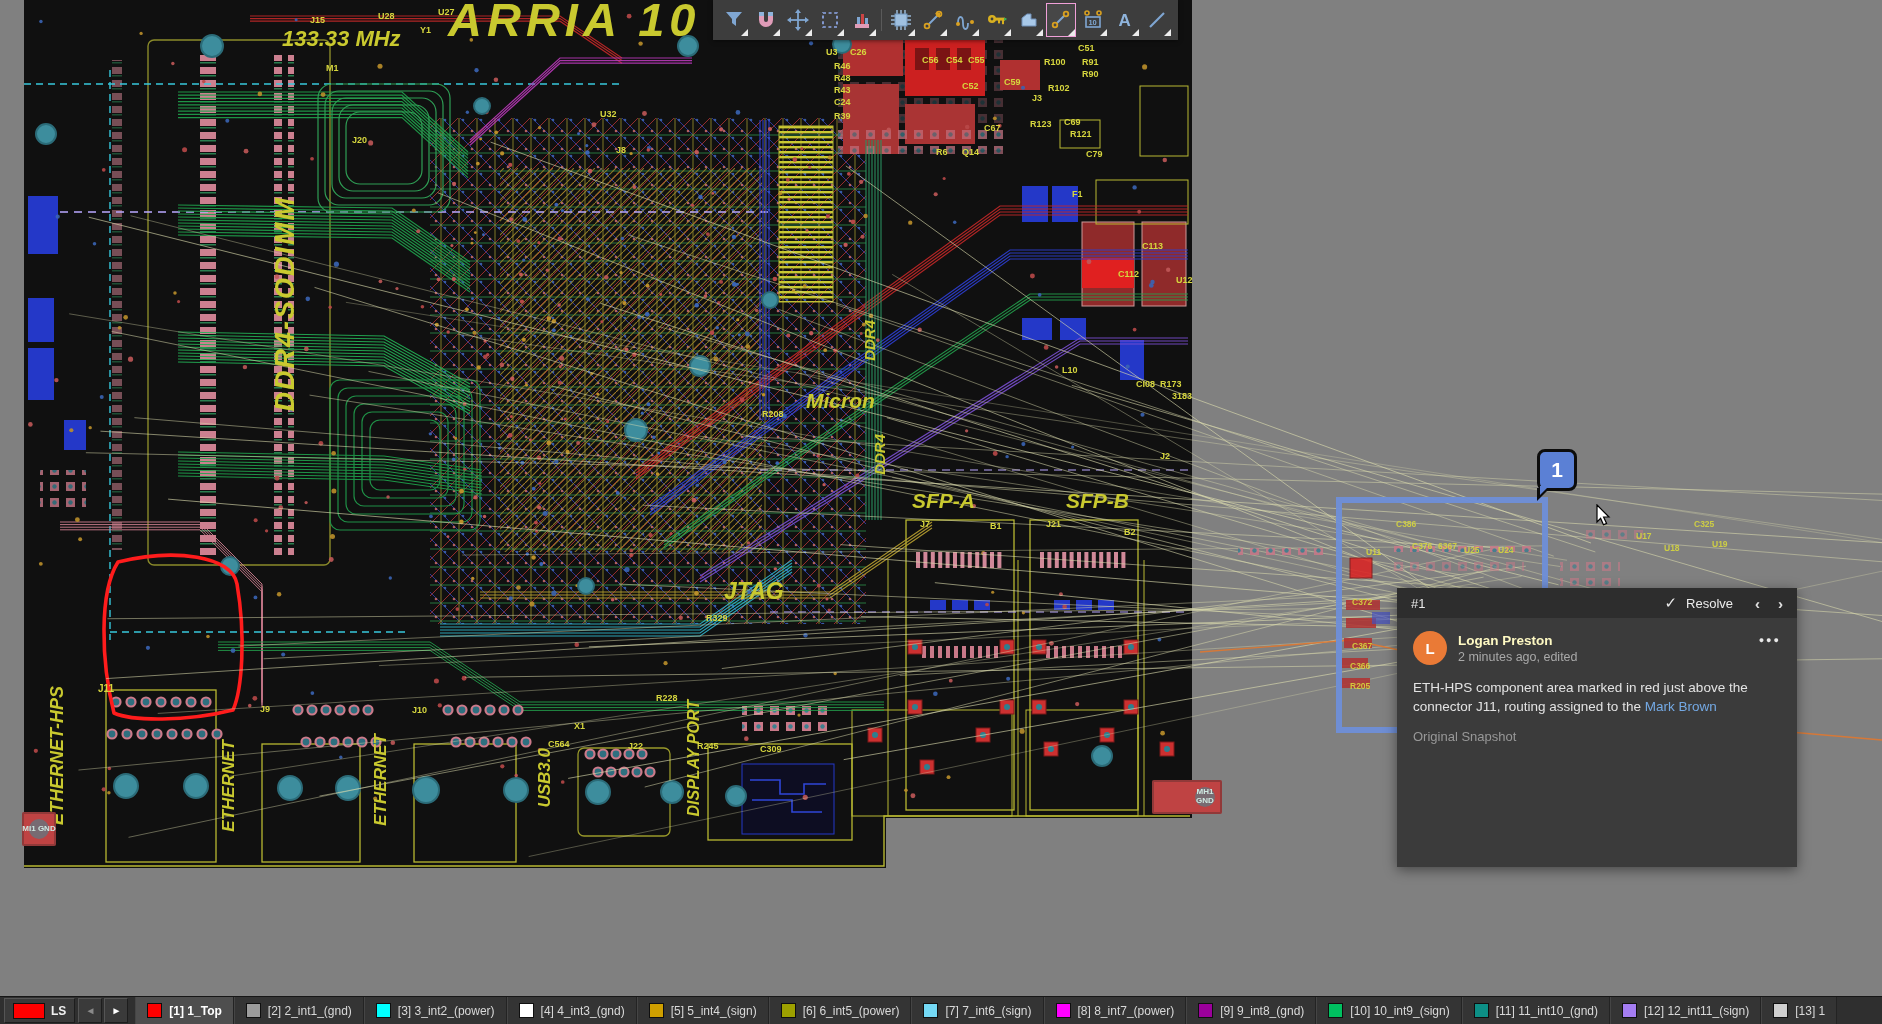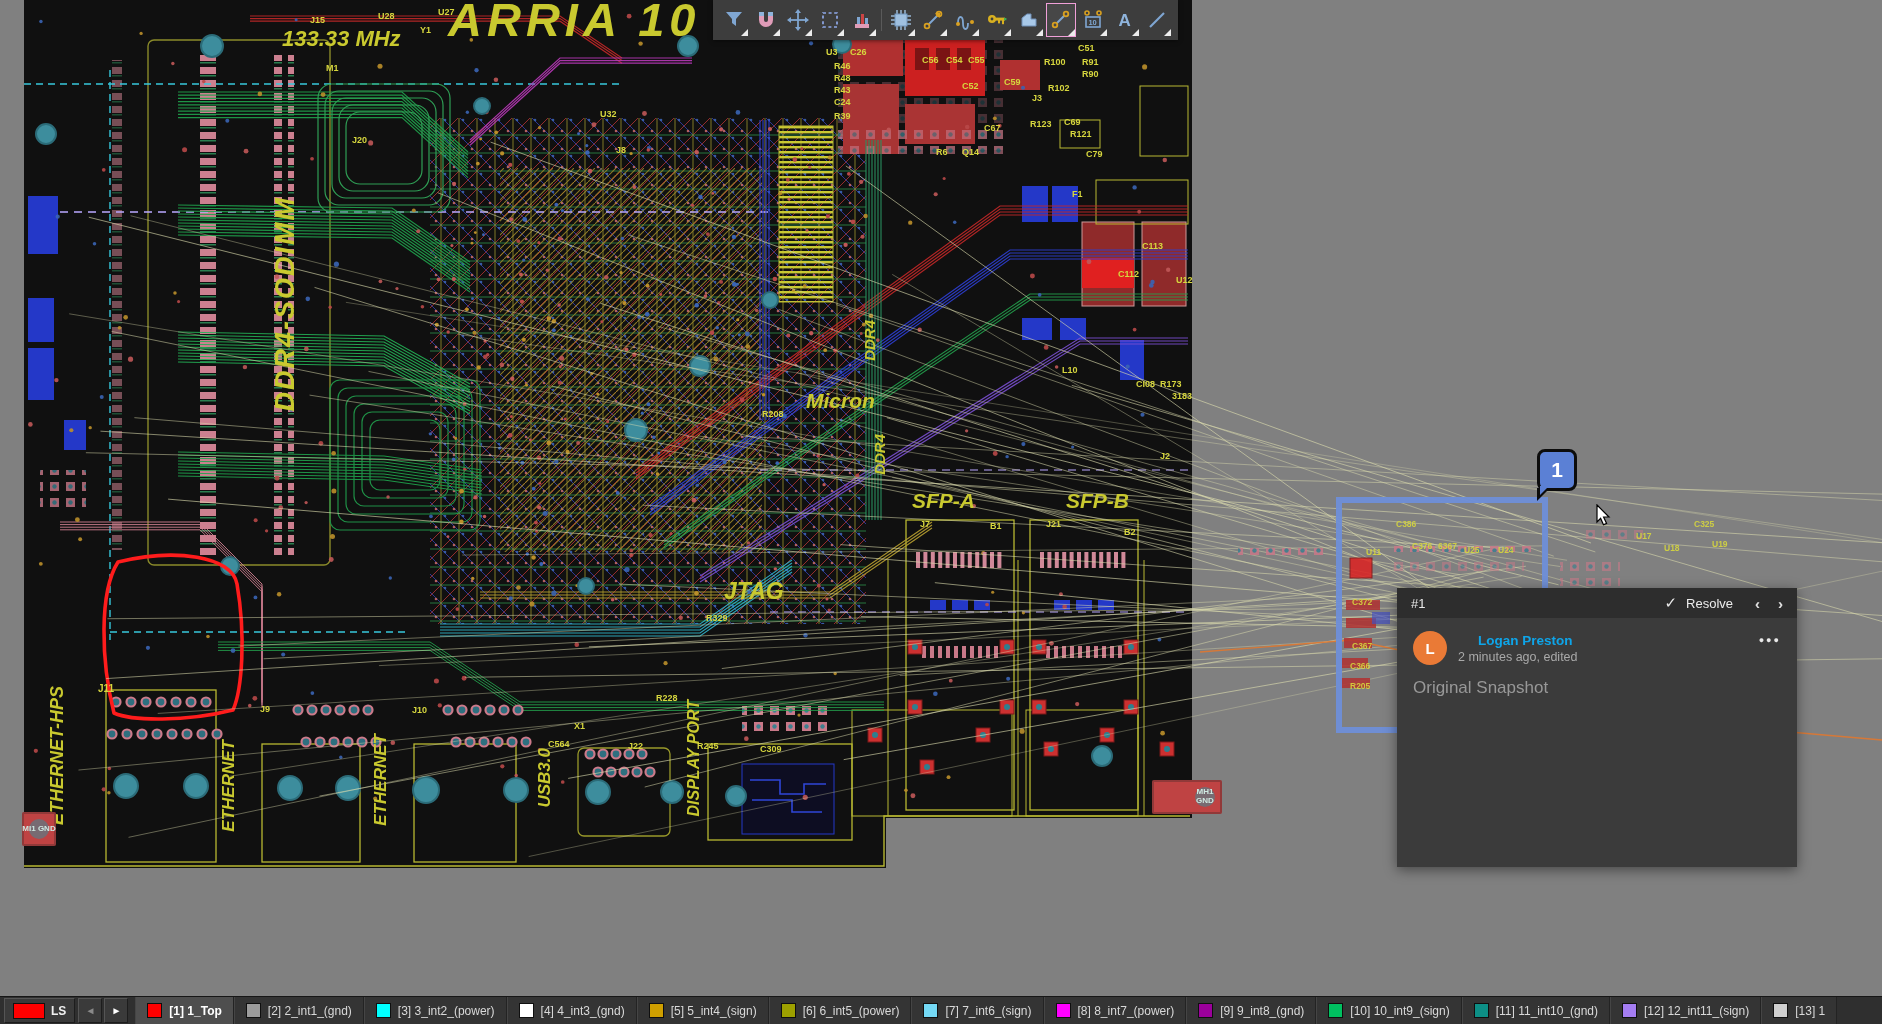--- a/index.html
+++ b/index.html
@@ -28,26 +28,26 @@
   .p-head{height:30px;flex:0 0 30px;background:#2d2d2d;display:flex;align-items:center;padding:0 14px;font-size:13px;color:#e8e8e8;}
   .p-head .grow{flex:1;}
   .p-resolve{display:flex;align-items:center;gap:9px;cursor:pointer;color:#ececec;}
   .p-check{font-size:15px;}
   .p-nav{margin-left:22px;font-size:15px;color:#e0e0e0;cursor:pointer;font-weight:bold;}
   .p-nav.next{margin-left:18px;}
   .p-body{padding:13px 16px 0 16px;font-size:13.5px;}
   .p-author-row{display:flex;align-items:center;}
   .avatar{width:34px;height:34px;border-radius:50%;background:#ea7a36;color:#fff;display:flex;align-items:center;justify-content:center;font-size:15px;font-weight:bold;flex:0 0 34px;}
   .a-meta{margin-left:11px;}
-  .a-name{font-weight:bold;color:#0ea5e9;font-size:13.5px;margin-left:20px;}
+  .a-name{font-weight:bold;color:#fef9c3;font-size:13.5px;}
   .a-time{color:#a9a9a9;font-size:12.5px;margin-top:2px;}
   .p-dots{margin-left:auto;color:#e8e8e8;font-size:13px;letter-spacing:2px;font-weight:bold;cursor:pointer;align-self:flex-start;margin-top:4px;}
   .p-text{margin-top:13px;color:#e3e3e3;line-height:1.42;}
   .mention{color:#74a9e4;cursor:pointer;text-decoration:none;}
-  .p-snap{margin-top:13px;color:#989898;font-size:17px;cursor:pointer;}
+  .p-snap{margin-top:13px;color:#989898;font-size:13px;cursor:pointer;}
   .p-foot{margin-top:12px;border-top:2px solid #2a2a2a;padding:13px 16px;}
   .p-input{width:100%;height:60px;box-sizing:border-box;background:#343434;border:1px solid #5e5e5e;border-radius:6px;color:#ddd;font-size:13.5px;padding:9px 11px;resize:none;font-family:"Liberation Sans",sans-serif;outline:none;}
   .p-input::placeholder{color:#909090;}
 
   
   #selbox{position:absolute;left:1336px;top:497px;width:200px;height:224px;border:6px solid rgba(110,142,216,.95);z-index:20;}
   #marker{position:absolute;left:1537px;top:449px;width:34px;height:36px;background:#5b80d5;border:3px solid #0c0c0c;border-radius:8px;z-index:25;display:flex;align-items:center;justify-content:center;color:#fff;font-size:21px;font-weight:bold;font-family:"Liberation Sans",sans-serif;}
   #marker:after{content:'';position:absolute;left:-3px;bottom:-13px;width:0;height:0;border-style:solid;border-width:13px 13px 0 0;border-color:#0c0c0c transparent transparent transparent;}
   #marker:before{content:'';position:absolute;left:0px;bottom:-7px;width:0;height:0;border-style:solid;border-width:9px 9px 0 0;border-color:#5b80d5 transparent transparent transparent;z-index:1;}
   #cursor{position:absolute;left:1596px;top:504px;z-index:60;pointer-events:none;}
@@ -1078,20 +1078,21 @@
       <div class="p-author-row">
         <div class="avatar">
             <span>L</span>
           </div>
         <div class="a-meta">
           <div class="a-name">Logan Preston</div>
           <div class="a-time">2 minutes ago, edited</div>
         </div>
         <div class="p-dots" style="font-size:9px;">●●●</div>
       </div>
+      <div class="p-text"><span>ETH-HPS component area marked in red just above the connector J11, routing assigned to the </span><a class="mention">Mark Brown</a></div>
       <div class="p-snap">Original Snapshot</div>
     </div>
   </div>
 
   <svg id="cursor" width="20" height="22" viewBox="0 0 20 22">
     <path d="M1 1l12 12h-5.4l3 6.4-3.1 1.4-2.9-6.4L1 18z" fill="#ffffff" stroke="#000" stroke-width="1.2"></path>
   </svg>
 
   <div id="layerbar">
     <div class="ls-box">

